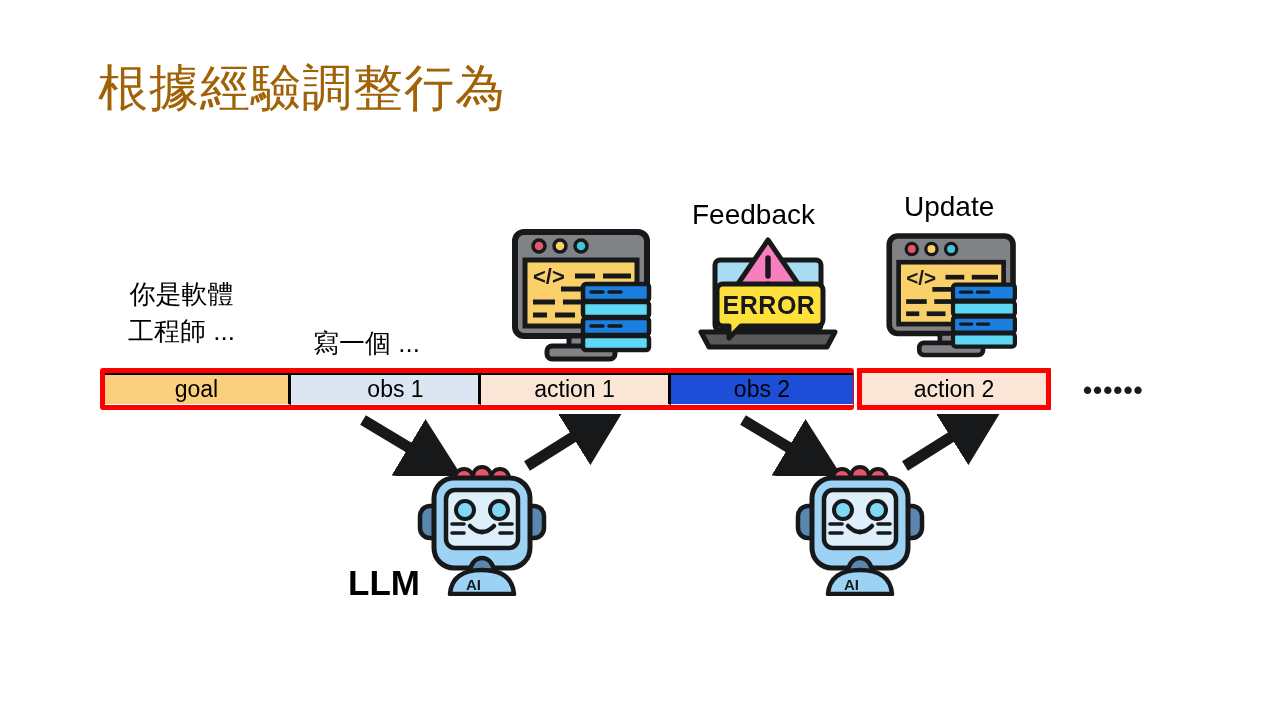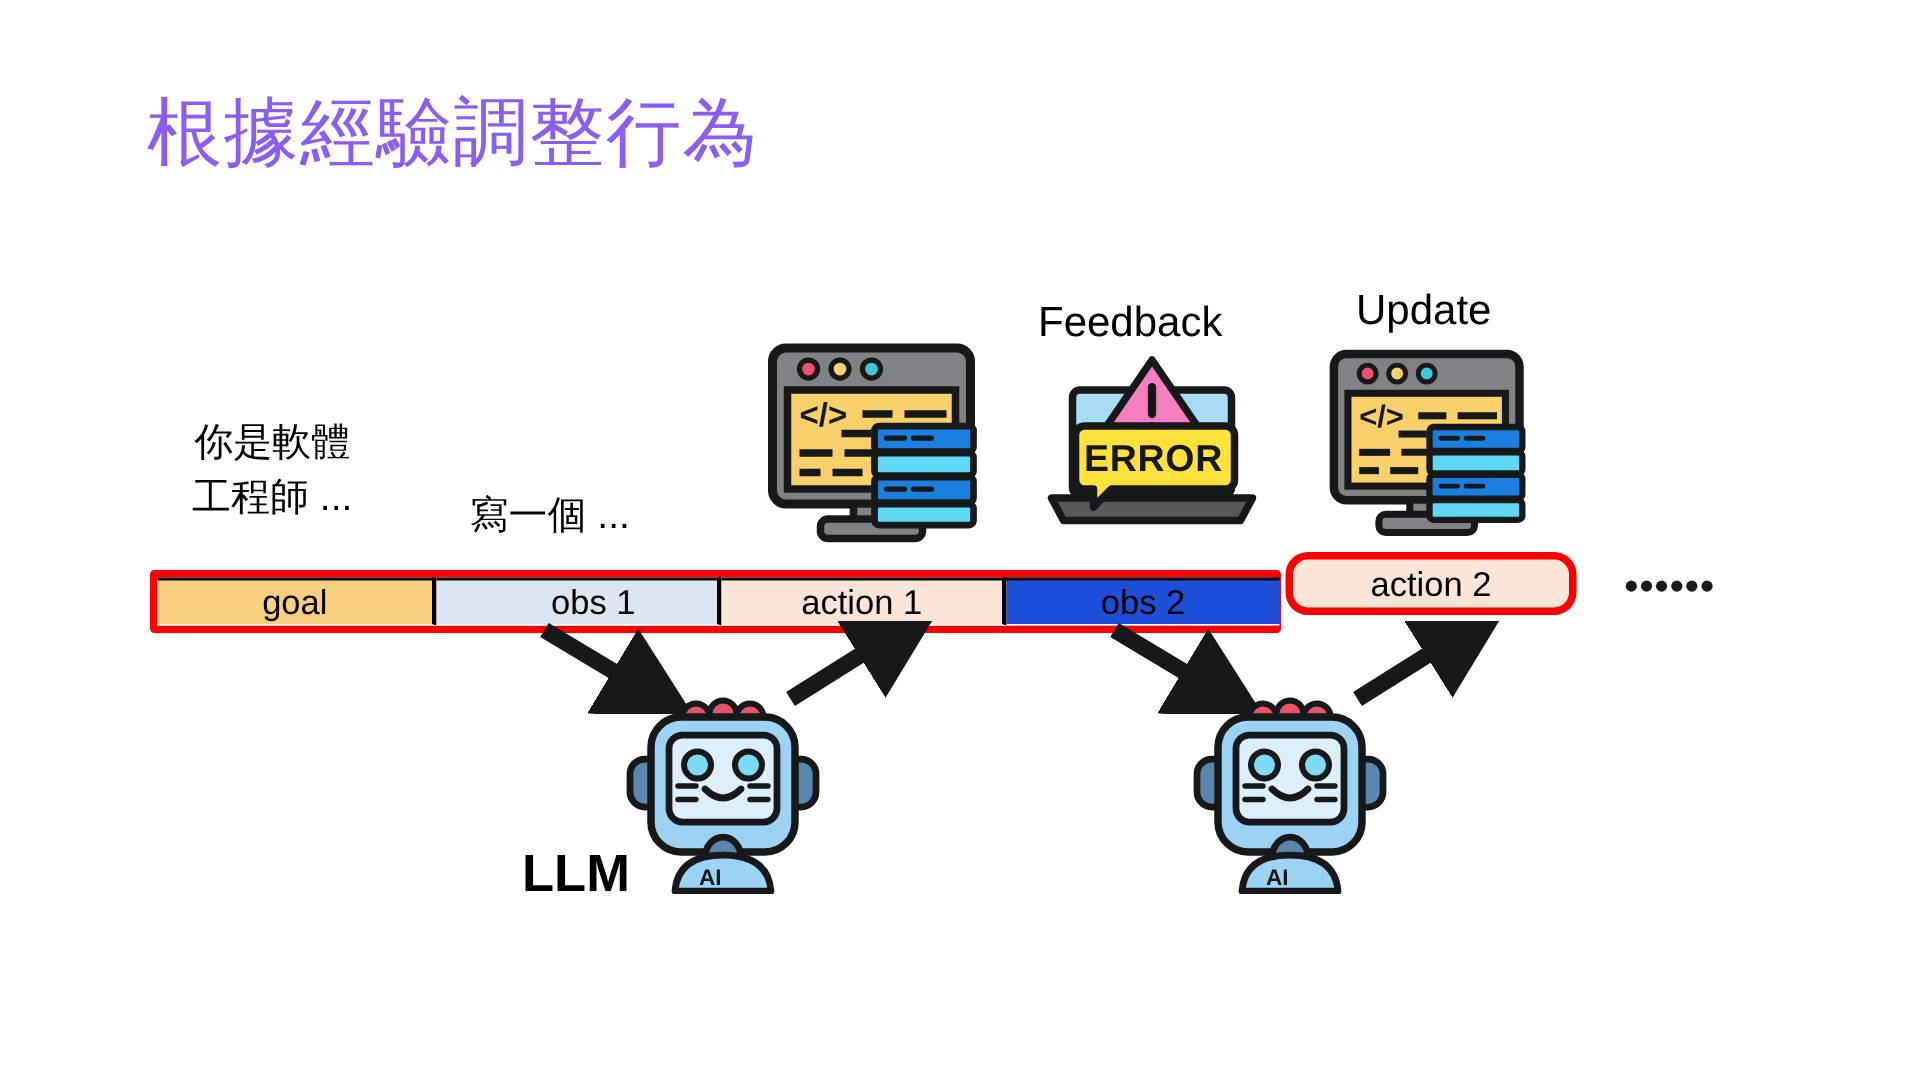--- a/index.html
+++ b/index.html
@@ -19,21 +19,21 @@
 
   
   #slide-title {
     position: absolute;
     left: 98px;
     top: 58px;
     font-size: 50px;
     line-height: 1.22;
     letter-spacing: 1px;
     font-weight: 400;
-    color: #8b5cf6;
+    color: #a16207;
     white-space: nowrap;
   }
 
   
   .prompt-text {
     position: absolute;
     font-size: 26px;
     line-height: 1.42;
     color: #000000;
     white-space: pre-line;
@@ -50,21 +50,21 @@
     white-space: nowrap;
     font-weight: 400;
   }
   #caption-feedback { left: 692px; top: 199px; }
   #caption-update   { left: 904px; top: 191px; }
 
   
   #timeline-track {
     position: absolute;
     left: 100px;
-    top: 380px;
+    top: 368px;
     width: 754px;
     height: 42px;
     border: 5px solid #FF0000;
     border-radius: 3px;
     box-sizing: border-box;
     display: flex;
     background: #ffffff;
   }
   .seg {
     flex: 0 0 auto;
@@ -88,21 +88,21 @@
   #seg-obs2    { width: 182px; background: #1d4ed8; }
 
   
   #seg-action2-box {
     position: absolute;
     left: 857px;
     top: 368px;
     width: 194px;
     height: 42px;
     border: 5px solid #FF0000;
-    border-radius: 15px;
+    border-radius: 1px;
     box-sizing: border-box;
     background: #FBE5D6;
     display: flex;
     align-items: center;
     justify-content: center;
     font-size: 23px;
     color: #000000;
     white-space: nowrap;
   }
 

